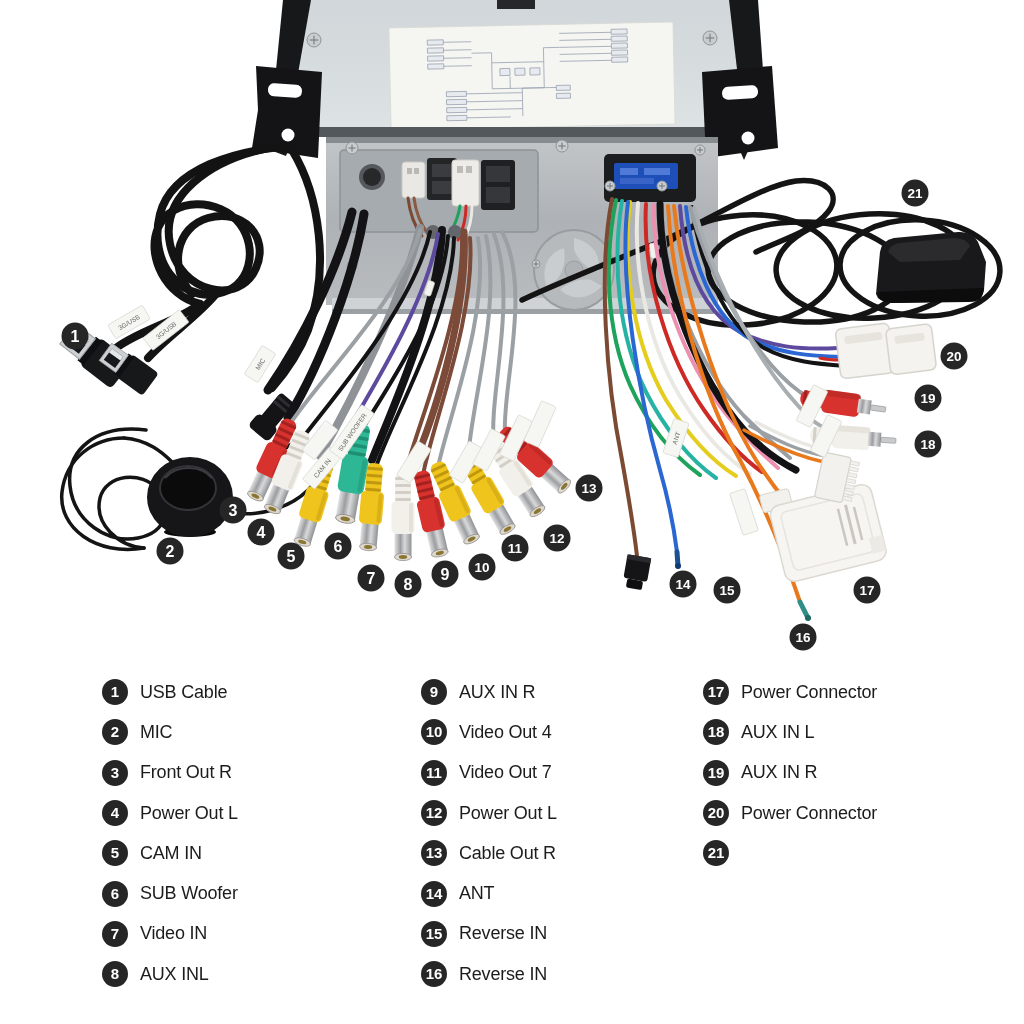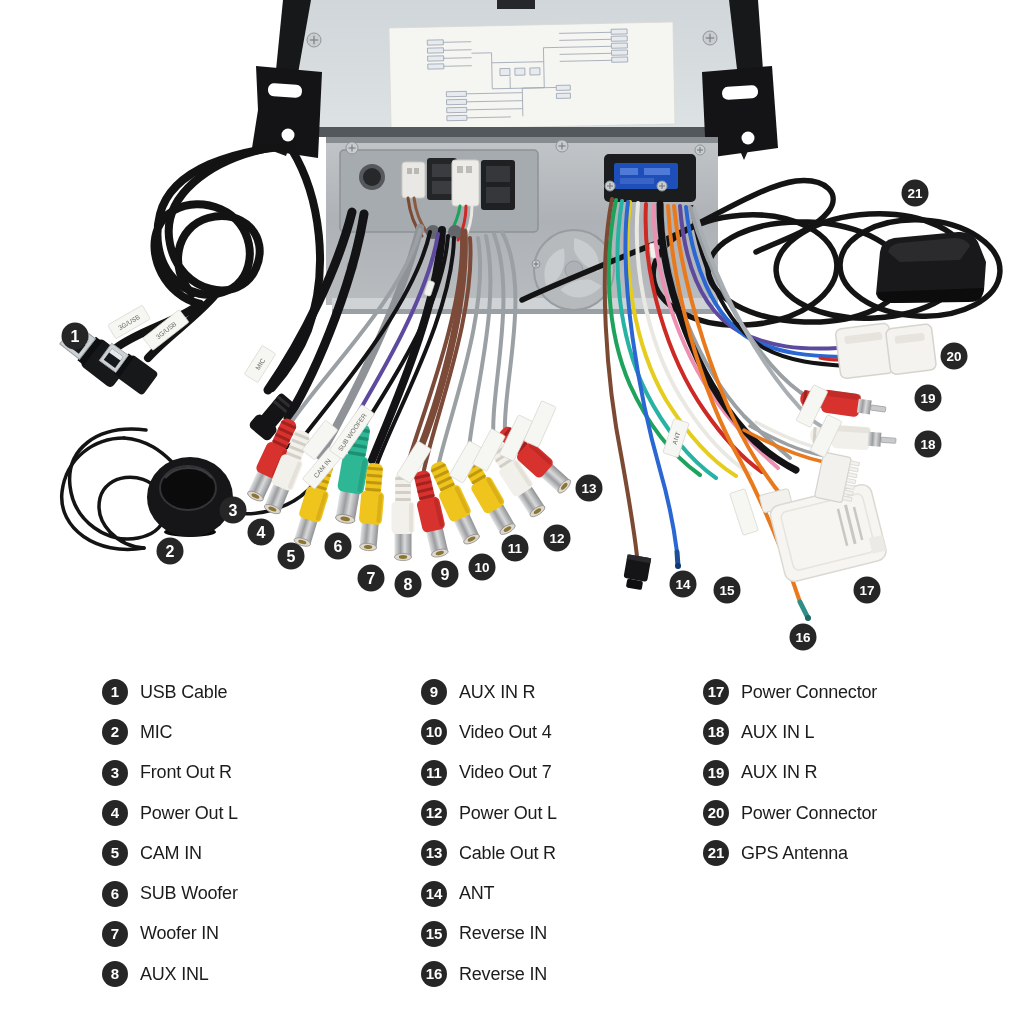--- a/index.html
+++ b/index.html
@@ -651,21 +651,21 @@
         <div class="legend-item">
           <span class="badge">5</span>
           <span class="lbl">CAM IN</span>
         </div>
         <div class="legend-item">
           <span class="badge">6</span>
           <span class="lbl">SUB Woofer</span>
         </div>
         <div class="legend-item">
           <span class="badge">7</span>
-          <span class="lbl">Woofer IN</span>
+          <span class="lbl">Video IN</span>
         </div>
         <div class="legend-item">
           <span class="badge">8</span>
           <span class="lbl">AUX INL</span>
         </div>
       </div>
   <div class="legend-col" style="left:421px">
         <div class="legend-item">
           <span class="badge">9</span>
           <span class="lbl">AUX IN R</span>
@@ -711,17 +711,16 @@
         <div class="legend-item">
           <span class="badge">19</span>
           <span class="lbl">AUX IN R</span>
         </div>
         <div class="legend-item">
           <span class="badge">20</span>
           <span class="lbl">Power Connector</span>
         </div>
         <div class="legend-item">
           <span class="badge">21</span>
-          <span class="lbl">GPS Antenna</span>
         </div>
       </div>
 </div>
 </div>
 
 </body></html>

